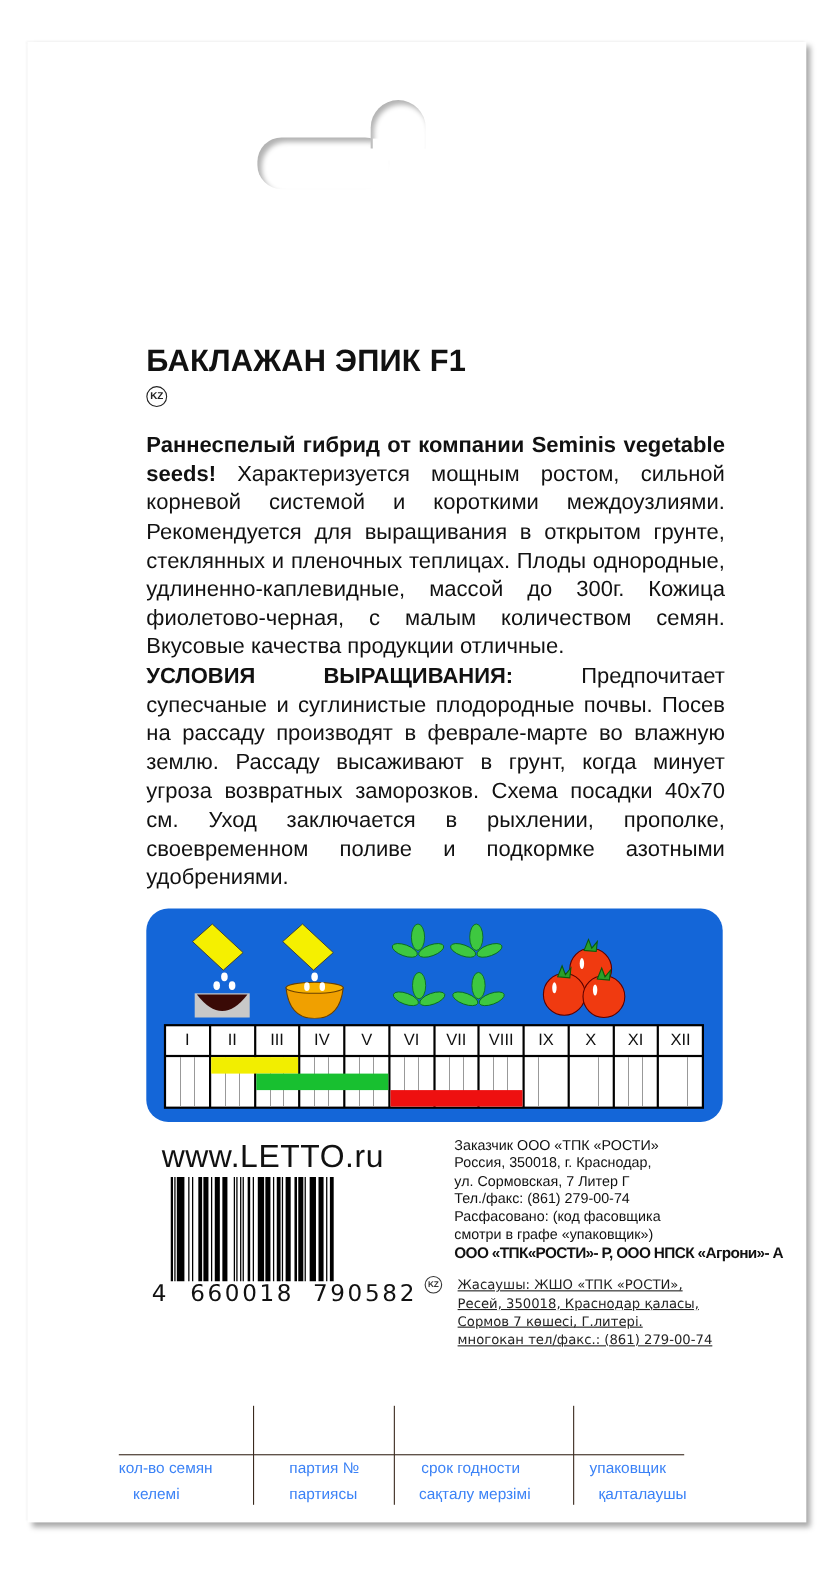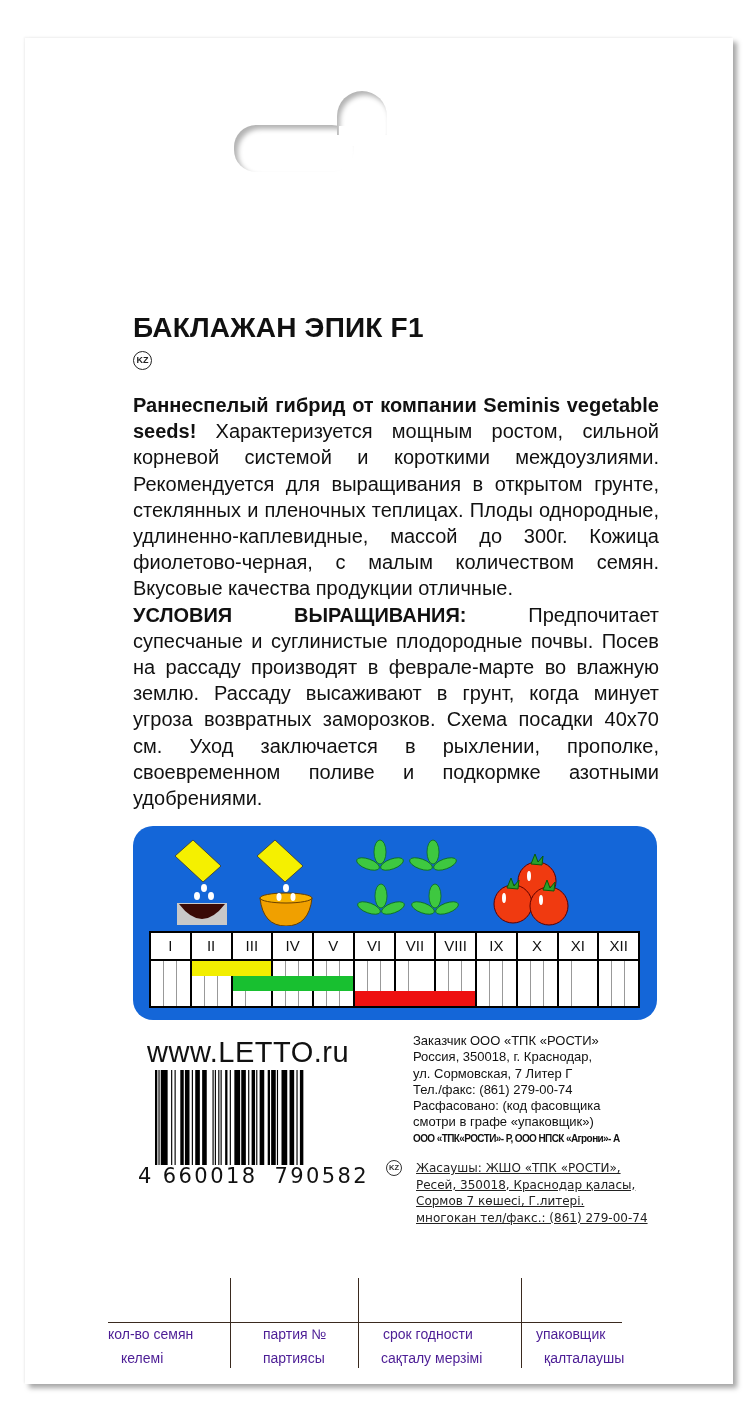--- a/index.html
+++ b/index.html
@@ -34,28 +34,28 @@
   .cal-body { display:flex; position:absolute; top:30px; left:2px; right:2px; height:45px; gap:2px; }
   .cal-body .mon { flex:1; background:#fff; position:relative;
                    background-image: linear-gradient(90deg, transparent 32%, #999 32%, #999 34%, transparent 34%, transparent 65%, #999 65%, #999 67%, transparent 67%); }
   .bar { position:absolute; height:15px; }
 
   .url { position:absolute; left:147px; top:1036px; font-size:29px; letter-spacing:0.5px; }
   .barcode { position:absolute; left:155px; top:1070px; width:218px; height:95px; }
   .bc-digits { position:absolute; left:138px; top:1164px; font-size:21px; letter-spacing:2.4px; font-family:"DejaVu Sans", sans-serif; }
 
   .contacts { position:absolute; left:413px; top:1033px; font-size:13px; line-height:16.3px; white-space:nowrap; }
-  .contacts div:last-child { font-size:10px; font-weight:bold; letter-spacing:-0.6px; }
+  .contacts div:last-child { font-size:14px; font-weight:bold; letter-spacing:-0.6px; }
   .kz2 { position:absolute; left:386px; top:1160px; width:14px; height:14px; border:1.2px solid #333;
          border-radius:50%; font-size:7.5px; font-weight:bold; line-height:14px; text-align:center; color:#333; }
   .contacts-kz { position:absolute; left:416px; top:1160px; font-size:12px; line-height:16.5px; white-space:nowrap;
                  font-family:"DejaVu Sans", sans-serif; color:#222;text-decoration:underline; }
   .vline { position:absolute; width:1px; background:#3a2a1f; }
   .hline { position:absolute; height:1px; background:#3a2a1f; }
-  .flbl { position:absolute; font-size:14px; color:#4c1d95; white-space:nowrap; }
+  .flbl { position:absolute; font-size:14px; color:#3b82f6; white-space:nowrap; }
 </style>
 </head>
 <body>
 
 <div class="card"></div>
 
 <div class="hole"></div>
 <div class="hole-top"></div>
 <div class="hole-cover"></div>
 
@@ -191,21 +191,21 @@
     <rect x="112.7" y="0" width="2.3" height="95" fill="#000"></rect>
     <rect x="116.15" y="0" width="4.6" height="95" fill="#000"></rect>
     <rect x="121.9" y="0" width="1.15" height="95" fill="#000"></rect>
     <rect x="126.50000000000001" y="0" width="5.75" height="95" fill="#000"></rect>
     <rect x="134.55" y="0" width="4.6" height="95" fill="#000"></rect>
     <rect x="141.45000000000002" y="0" width="1.15" height="95" fill="#000"></rect>
     <rect x="144.90000000000003" y="0" width="3.4499999999999997" height="95" fill="#000"></rect>
   </svg>
 <div class="bc-digits">
   <span>4</span>
-  <span style="">660018</span>
+  <span style="margin-left:10px">660018</span>
   <span style="margin-left:8px">790582</span>
 </div>
 
 <div class="contacts">
   <div>Заказчик ООО «ТПК «РОСТИ»</div>
   <div>Россия, 350018, г. Краснодар,</div>
   <div>ул. Сормовская, 7 Литер Г</div>
   <div>Тел./факс: (861) 279-00-74</div>
   <div>Расфасовано:  (код фасовщика</div>
   <div>смотри в графе «упаковщик»)</div>

